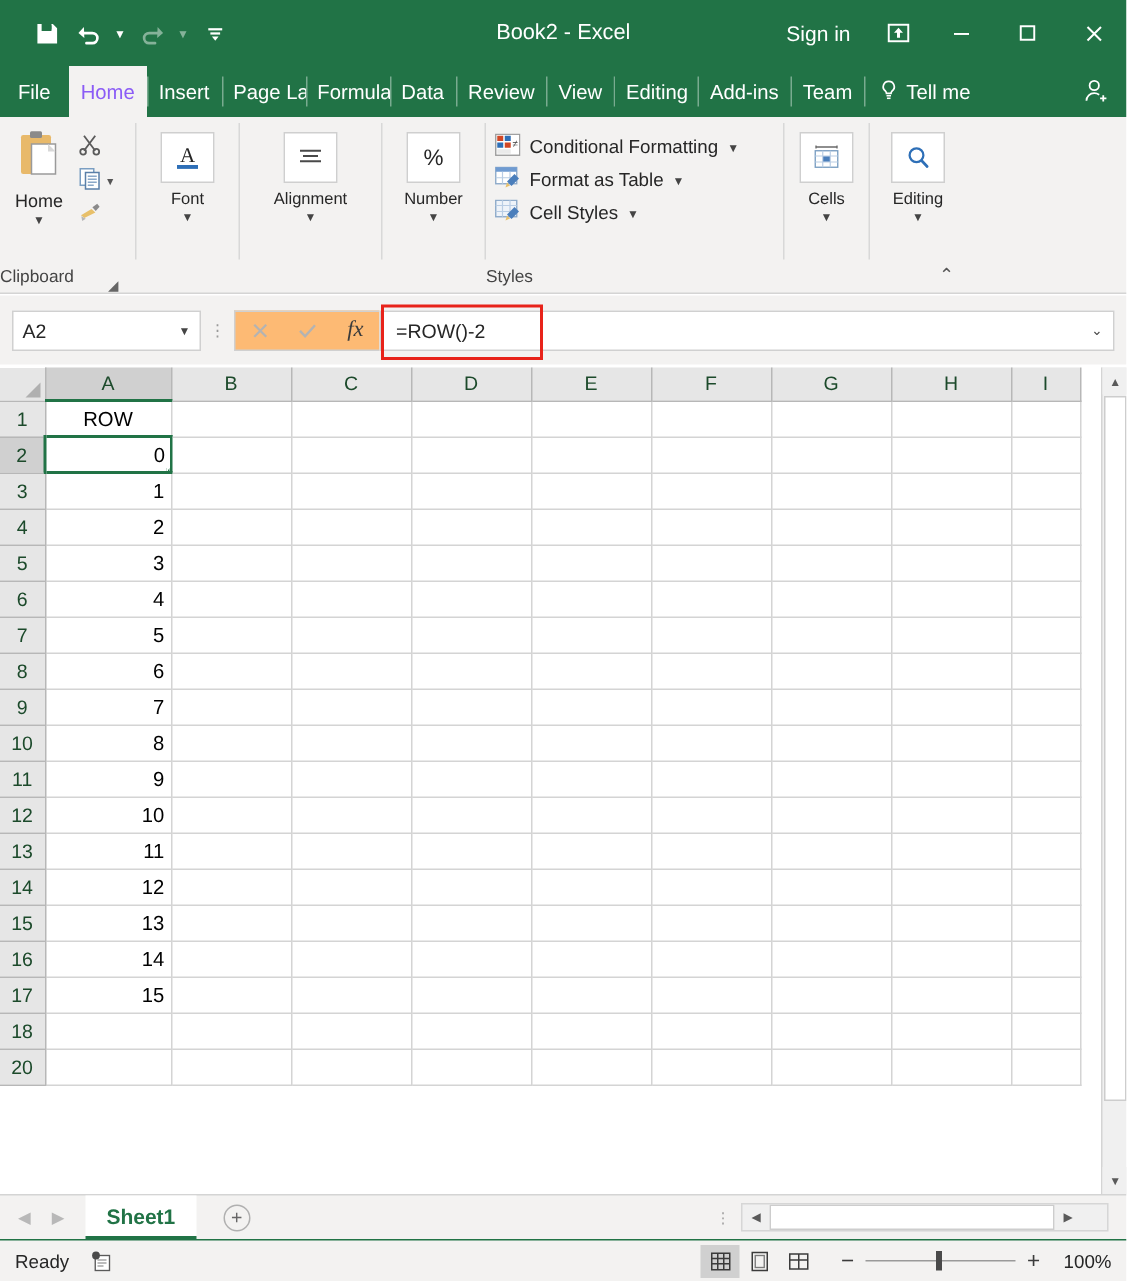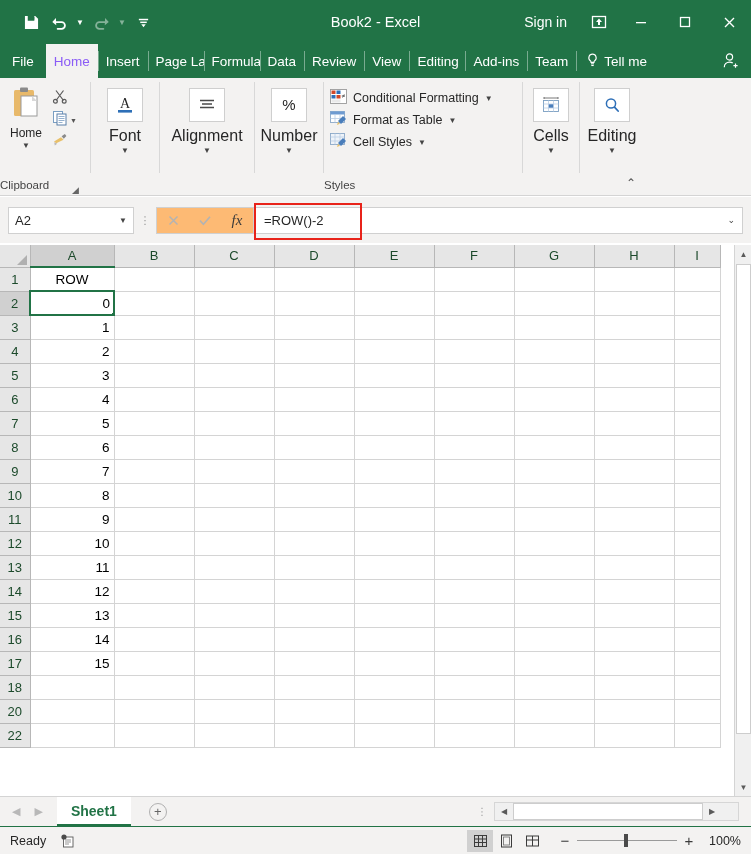--- a/index.html
+++ b/index.html
@@ -108,21 +108,21 @@
 
   
   .bigbtn {
     display: flex; flex-direction: column; align-items: center;
     width: 100%; padding-top: 4px;
   }
   .bigbtn-icon {
     width: 36px; height: 34px; border: 1px solid #cfcfcf; background: #ffffff;
     display: flex; align-items: center; justify-content: center;
   }
-  .bigbtn-text { font-size: 16px; color: #262626; margin-top: 5px; }
+  .bigbtn-text { font-size: 11px; color: #262626; margin-top: 5px; }
   .bigbtn-caret { font-size: 8px; color: #444; line-height: 7px; margin-top: 2px; }
   .g-font { width: 68px; }
   .g-align { width: 94px; }
   .g-number { width: 68px; }
   .g-cells { width: 56px; }
   .g-editing { width: 64px; }
 
   
   .g-styles { width: 198px; }
   .style-list {
@@ -843,32 +843,20 @@
             <td class="cell num" style="width: 84px;"></td>
             <td class="cell" style="width: 80px;"></td>
             <td class="cell" style="width: 80px;"></td>
             <td class="cell" style="width: 80px;"></td>
             <td class="cell" style="width: 80px;"></td>
             <td class="cell" style="width: 80px;"></td>
             <td class="cell" style="width: 80px;"></td>
             <td class="cell" style="width: 80px;"></td>
             <td class="cell" style="width: 46px;"></td>
           </tr>
-          <tr>
-            <th class="rowhead">22</th>
-            <td class="cell num" style="width: 84px;"></td>
-            <td class="cell" style="width: 80px;"></td>
-            <td class="cell" style="width: 80px;"></td>
-            <td class="cell" style="width: 80px;"></td>
-            <td class="cell" style="width: 80px;"></td>
-            <td class="cell" style="width: 80px;"></td>
-            <td class="cell" style="width: 80px;"></td>
-            <td class="cell" style="width: 80px;"></td>
-            <td class="cell" style="width: 46px;"></td>
-          </tr>
         </tbody>
     </table>
   </div>
 
   <div class="vscroll">
     <div class="vs-arrow top">▲</div>
     <div class="vs-thumb"></div>
     <div class="vs-arrow bot">▼</div>
   </div>
 

